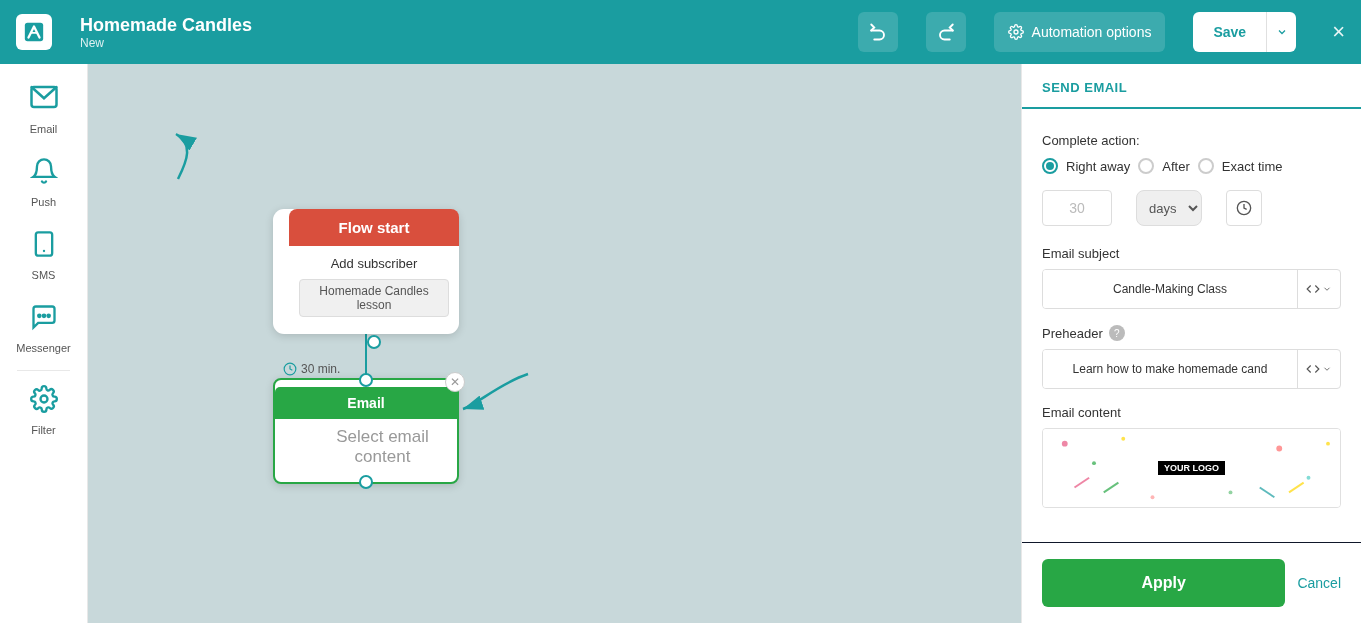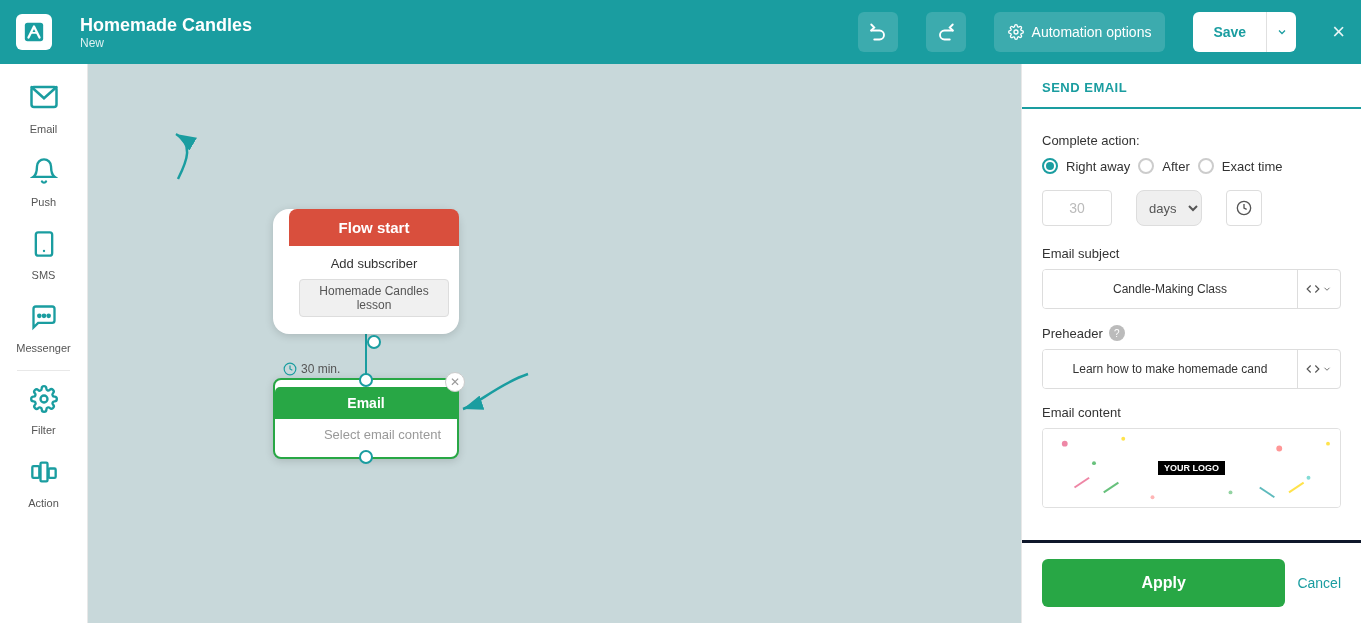--- a/index.html
+++ b/index.html
@@ -49,42 +49,42 @@
     .sidebar-divider { width: 60%; height: 1px; background: #e8e8e8; margin: 4px 0; }
 
     
     .canvas {
       flex: 1; background: #c8d8da; position: relative; overflow: hidden;
     }
 
     
     .flow-start-node {
       position: absolute; left: 185px; top: 145px; width: 186px;
-      background: white; border-radius: 16px; box-shadow: 0 2px 8px rgba(0,0,0,0.15); padding-left: 16px;
+      background: white; border-radius: 11px; box-shadow: 0 2px 8px rgba(0,0,0,0.15); padding-left: 16px;
     }
     .flow-start-header {
       background: #d94f3d; color: white; text-align: center; padding: 10px; border-radius: 8px 8px 0 0; font-weight: 600; font-size: 15px;
     }
     .flow-start-body { padding: 10px; text-align: center; }
     .flow-start-trigger { font-size: 13px; color: #333; margin-bottom: 8px; }
     .flow-start-tag {
       background: #f0f0f0; border: 1px solid #ddd; border-radius: 4px; padding: 4px 10px; font-size: 12px; color: #555; display: inline-block;
     }
     .node-connector {
       width: 14px; height: 14px; border-radius: 50%; background: white; border: 2px solid #1a9da0; position: absolute; left: 50%; transform: translateX(-50%);
     }
 
     .email-node {
       position: absolute; left: 185px; top: 305px; width: 186px;
       background: white; border-radius: 8px; box-shadow: 0 2px 8px rgba(0,0,0,0.15); border: 2px solid #28a745;
     }
     .email-node-header {
       background: #28a745; color: white; text-align: center; padding: 8px; border-radius: 5px 5px 0 0; font-weight: 600; font-size: 14px;
     }
-    .email-node-body { padding: 8px; text-align: center; color: #999; font-size: 13px; margin-left: 33px; }
+    .email-node-body { padding: 8px; text-align: center; color: #999; font-size: 17px; margin-left: 33px; }
 
     .time-badge {
       position: absolute; left: 193px; top: 298px; display: flex; align-items: center; gap: 4px; font-size: 12px; color: #555; background: transparent;
     }
     .node-dot-bottom { bottom: -8px; }
 
     .delete-badge {
       position: absolute; right: -8px; top: -8px; width: 20px; height: 20px; background: white; border-radius: 50%; border: 1px solid #ccc; display: flex; align-items: center; justify-content: center; font-size: 12px; color: #999; cursor: pointer;
     }
 
@@ -133,21 +133,21 @@
     }
     .email-preview-inner {
       width: 100%; height: 100%; background: white; position: relative; display: flex; align-items: center; justify-content: center;
     }
     .preview-logo {
       background: black; color: white; font-size: 9px; padding: 2px 6px; font-weight: bold; position: relative; z-index: 1;
     }
     .preview-confetti { position: absolute; width: 100%; height: 100%; top: 0; left: 0; }
 
     .panel-footer {
-      padding: 16px 20px; border-top: 3px solid #0f172a; display: flex; gap: 12px; align-items: center;
+      padding: 16px 20px; border-top: 1px solid #0f172a; display: flex; gap: 12px; align-items: center;
     }
     .apply-btn {
       flex: 1; height: 48px; background: #28a745; color: white; border: none; border-radius: 6px; font-size: 16px; font-weight: 600; cursor: pointer;
     }
     .cancel-btn {
       color: #1a9da0; background: none; border: none; font-size: 14px; cursor: pointer; font-weight: 500;
     }
     svg.canvas-arrows { position: absolute; top: 0; left: 0; width: 100%; height: 100%; pointer-events: none; }
   </style>
 </head>
@@ -239,30 +239,20 @@
     </div>
     <div class="sidebar-divider"></div>
     <div class="sidebar-item">
       <span class="icon">
         <svg width="28" height="28" viewBox="0 0 24 24" fill="none" stroke="#1a9da0" stroke-width="2" stroke-linecap="round">
             <circle cx="12" cy="12" r="3"></circle>
             <path d="M19.4 15a1.65 1.65 0 0 0 .33 1.82l.06.06a2 2 0 0 1-2.83 2.83l-.06-.06a1.65 1.65 0 0 0-1.82-.33 1.65 1.65 0 0 0-1 1.51V21a2 2 0 0 1-4 0v-.09A1.65 1.65 0 0 0 9 19.4a1.65 1.65 0 0 0-1.82.33l-.06.06a2 2 0 0 1-2.83-2.83l.06-.06A1.65 1.65 0 0 0 4.68 15a1.65 1.65 0 0 0-1.51-1H3a2 2 0 0 1 0-4h.09A1.65 1.65 0 0 0 4.6 9a1.65 1.65 0 0 0-.33-1.82l-.06-.06a2 2 0 0 1 2.83-2.83l.06.06A1.65 1.65 0 0 0 9 4.68a1.65 1.65 0 0 0 1-1.51V3a2 2 0 0 1 4 0v.09a1.65 1.65 0 0 0 1 1.51 1.65 1.65 0 0 0 1.82-.33l.06-.06a2 2 0 0 1 2.83 2.83l-.06.06A1.65 1.65 0 0 0 19.4 9a1.65 1.65 0 0 0 1.51 1H21a2 2 0 0 1 0 4h-.09a1.65 1.65 0 0 0-1.51 1z"></path>
           </svg>
       </span>
       <span class="label">Filter</span>
-    </div>
-    <div class="sidebar-item">
-      <span class="icon">
-        <svg width="28" height="28" viewBox="0 0 24 24" fill="none" stroke="#1a9da0" stroke-width="2" stroke-linecap="round">
-            <rect x="2" y="7" width="6" height="10" rx="1"></rect>
-            <rect x="9" y="4" width="6" height="16" rx="1"></rect>
-            <rect x="16" y="9" width="6" height="8" rx="1"></rect>
-          </svg>
-      </span>
-      <span class="label">Action</span>
     </div>
   </nav>
 
   <div class="canvas">
 
     <svg class="canvas-arrows" xmlns="http://www.w3.org/2000/svg">
 
       <defs>
         <marker id="arrowhead" markerWidth="8" markerHeight="6" refX="8" refY="3" orient="auto">
           <polygon points="0 0, 8 3, 0 6" fill="#1a9da0"></polygon>

